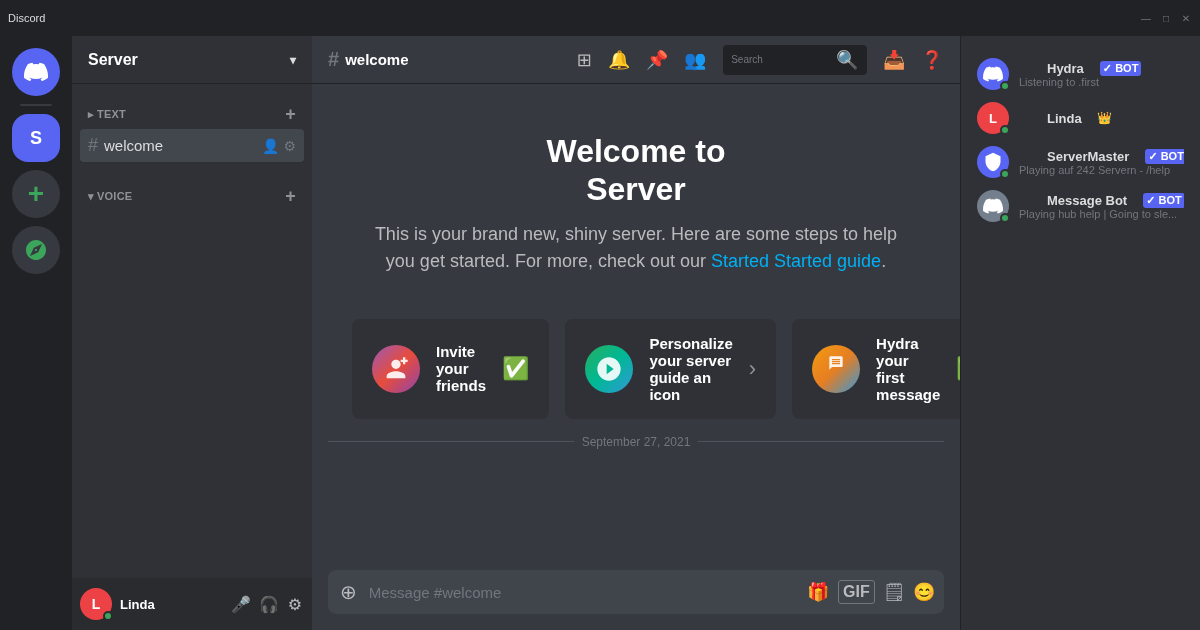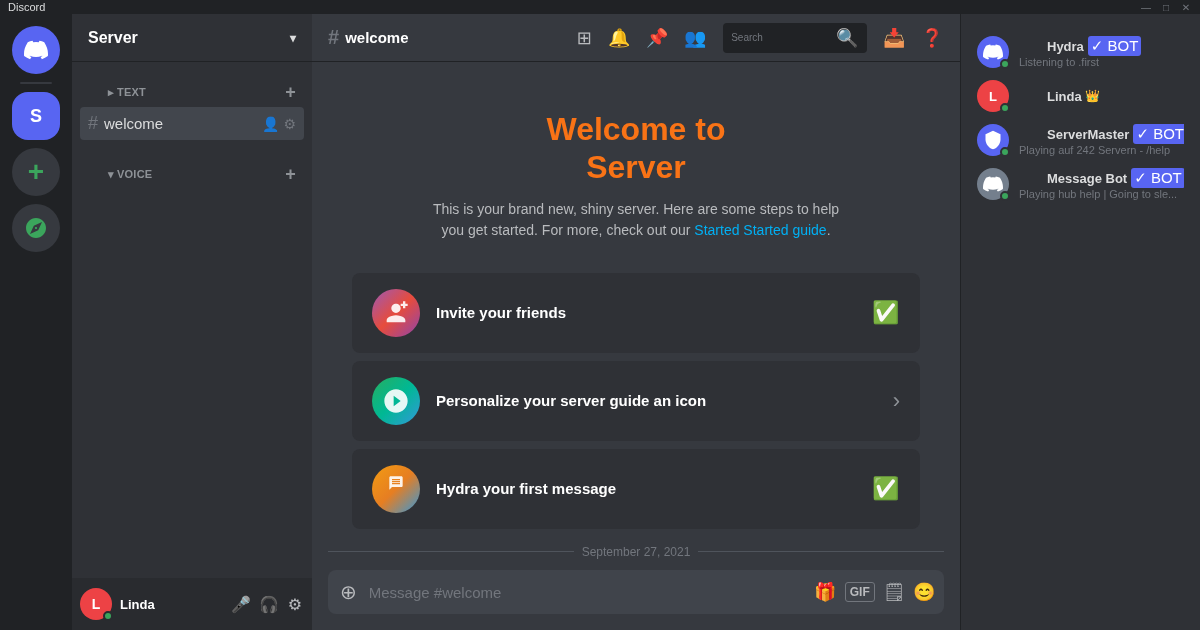--- a/index.html
+++ b/index.html
@@ -9,21 +9,21 @@
       font-family: 'Segoe UI', sans-serif;
       background: #202225;
       color: #dcddde;
       overflow: hidden;
       display: flex;
       flex-direction: column;
     }
 
     
     #titlebar {
-      height: 14px;
+      height: 36px;
       background: #202225;
       display: flex;
       align-items: center;
       padding: 0 8px;
       font-size: 11px;
       color: #dcddde;
       flex-shrink: 0;
     }
     #titlebar .title { flex: 1; }
     #titlebar .controls { display: flex; gap: 8px; }
@@ -113,21 +113,20 @@
       display: flex;
       align-items: center;
       justify-content: space-between;
       padding: 4px 8px;
       font-size: 11px;
       font-weight: 700;
       text-transform: uppercase;
       color: #8e9297;
       letter-spacing: 0.02em;
       cursor: pointer;
-      margin-left: 20px;
     }
     .channel-section-header .add-btn {
       font-size: 18px;
       color: #8e9297;
       cursor: pointer;
     }
     .channel-item {
       display: flex;
       align-items: center;
       padding: 6px 8px;
@@ -234,39 +233,39 @@
     }
 
     
     #welcome-card {
       text-align: center;
       padding: 32px 40px 24px;
     }
     #welcome-card h1 {
       font-size: 32px;
       font-weight: 700;
-      color: #f97316;
+      color: #ffffff;
       margin-bottom: 12px;
       line-height: 1.2;
     }
     #welcome-card .subtitle {
-      font-size: 14px;
+      font-size: 18px;
       color: #b9bbbe;
-      margin-bottom: 8px;
+      margin-bottom: 20px;
       line-height: 1.5;
     }
     #welcome-card .subtitle a {
       color: #00b0f4;
       text-decoration: none;
     }
 
     .task-list {
       display: flex;
-      flex-direction: column;
-      gap: 8px;
+      flex-direction: row;
+      gap: 16px;
       margin: 0 40px;
     }
     .task-item {
       background: #2f3136;
       border-radius: 8px;
       display: flex;
       align-items: center;
       padding: 16px 20px;
       gap: 16px;
       cursor: pointer;
@@ -392,30 +391,30 @@
     .member-info { flex: 1; min-width: 0; }
     .member-name {
       font-size: 13px;
       font-weight: 600;
       color: #dcddde;
       white-space: nowrap;
       overflow: hidden;
       text-overflow: ellipsis;
       display: flex;
       align-items: center;
-      gap: 4px;
+      gap: 16px;
       padding-left: 28px;
     }
     .bot-badge {
       background: #5865f2;
       color: white;
-      font-size: 15px;
+      font-size: 11px;
       padding: 1px 3px;
       border-radius: 3px;
-      font-weight: 400;
+      font-weight: 700;
       display: inline-flex;
       align-items: center;
       gap: 2px;
     }
     .crown-icon { font-size: 12px; }
     .member-status {
       font-size: 11px;
       color: #72767d;
       white-space: nowrap;
       overflow: hidden;
@@ -571,21 +570,21 @@
       </div>
 
     </div>
 
     <div id="message-input-area">
       <div id="message-input-box">
         <span class="input-icon">⊕</span>
         <input type="text" id="message-input" placeholder="Message #welcome" style="">
         <div class="input-actions">
           <span class="input-action-btn">🎁</span>
-          <span class="input-action-btn" style="font-size:12px; font-weight:700; color:#b9bbbe; border:1px solid #72767d; padding:2px 4px; border-radius:3px;">GIF</span>
+          <span class="input-action-btn" style="font-size:16px; font-weight:700; color:#b9bbbe; border:1px solid #72767d; padding:2px 4px; border-radius:3px;">GIF</span>
           <span class="input-action-btn">🗒</span>
           <span class="input-action-btn">😊</span>
         </div>
       </div>
     </div>
   </div>
 
   <div id="right-sidebar">
 
     <div class="member-item">

